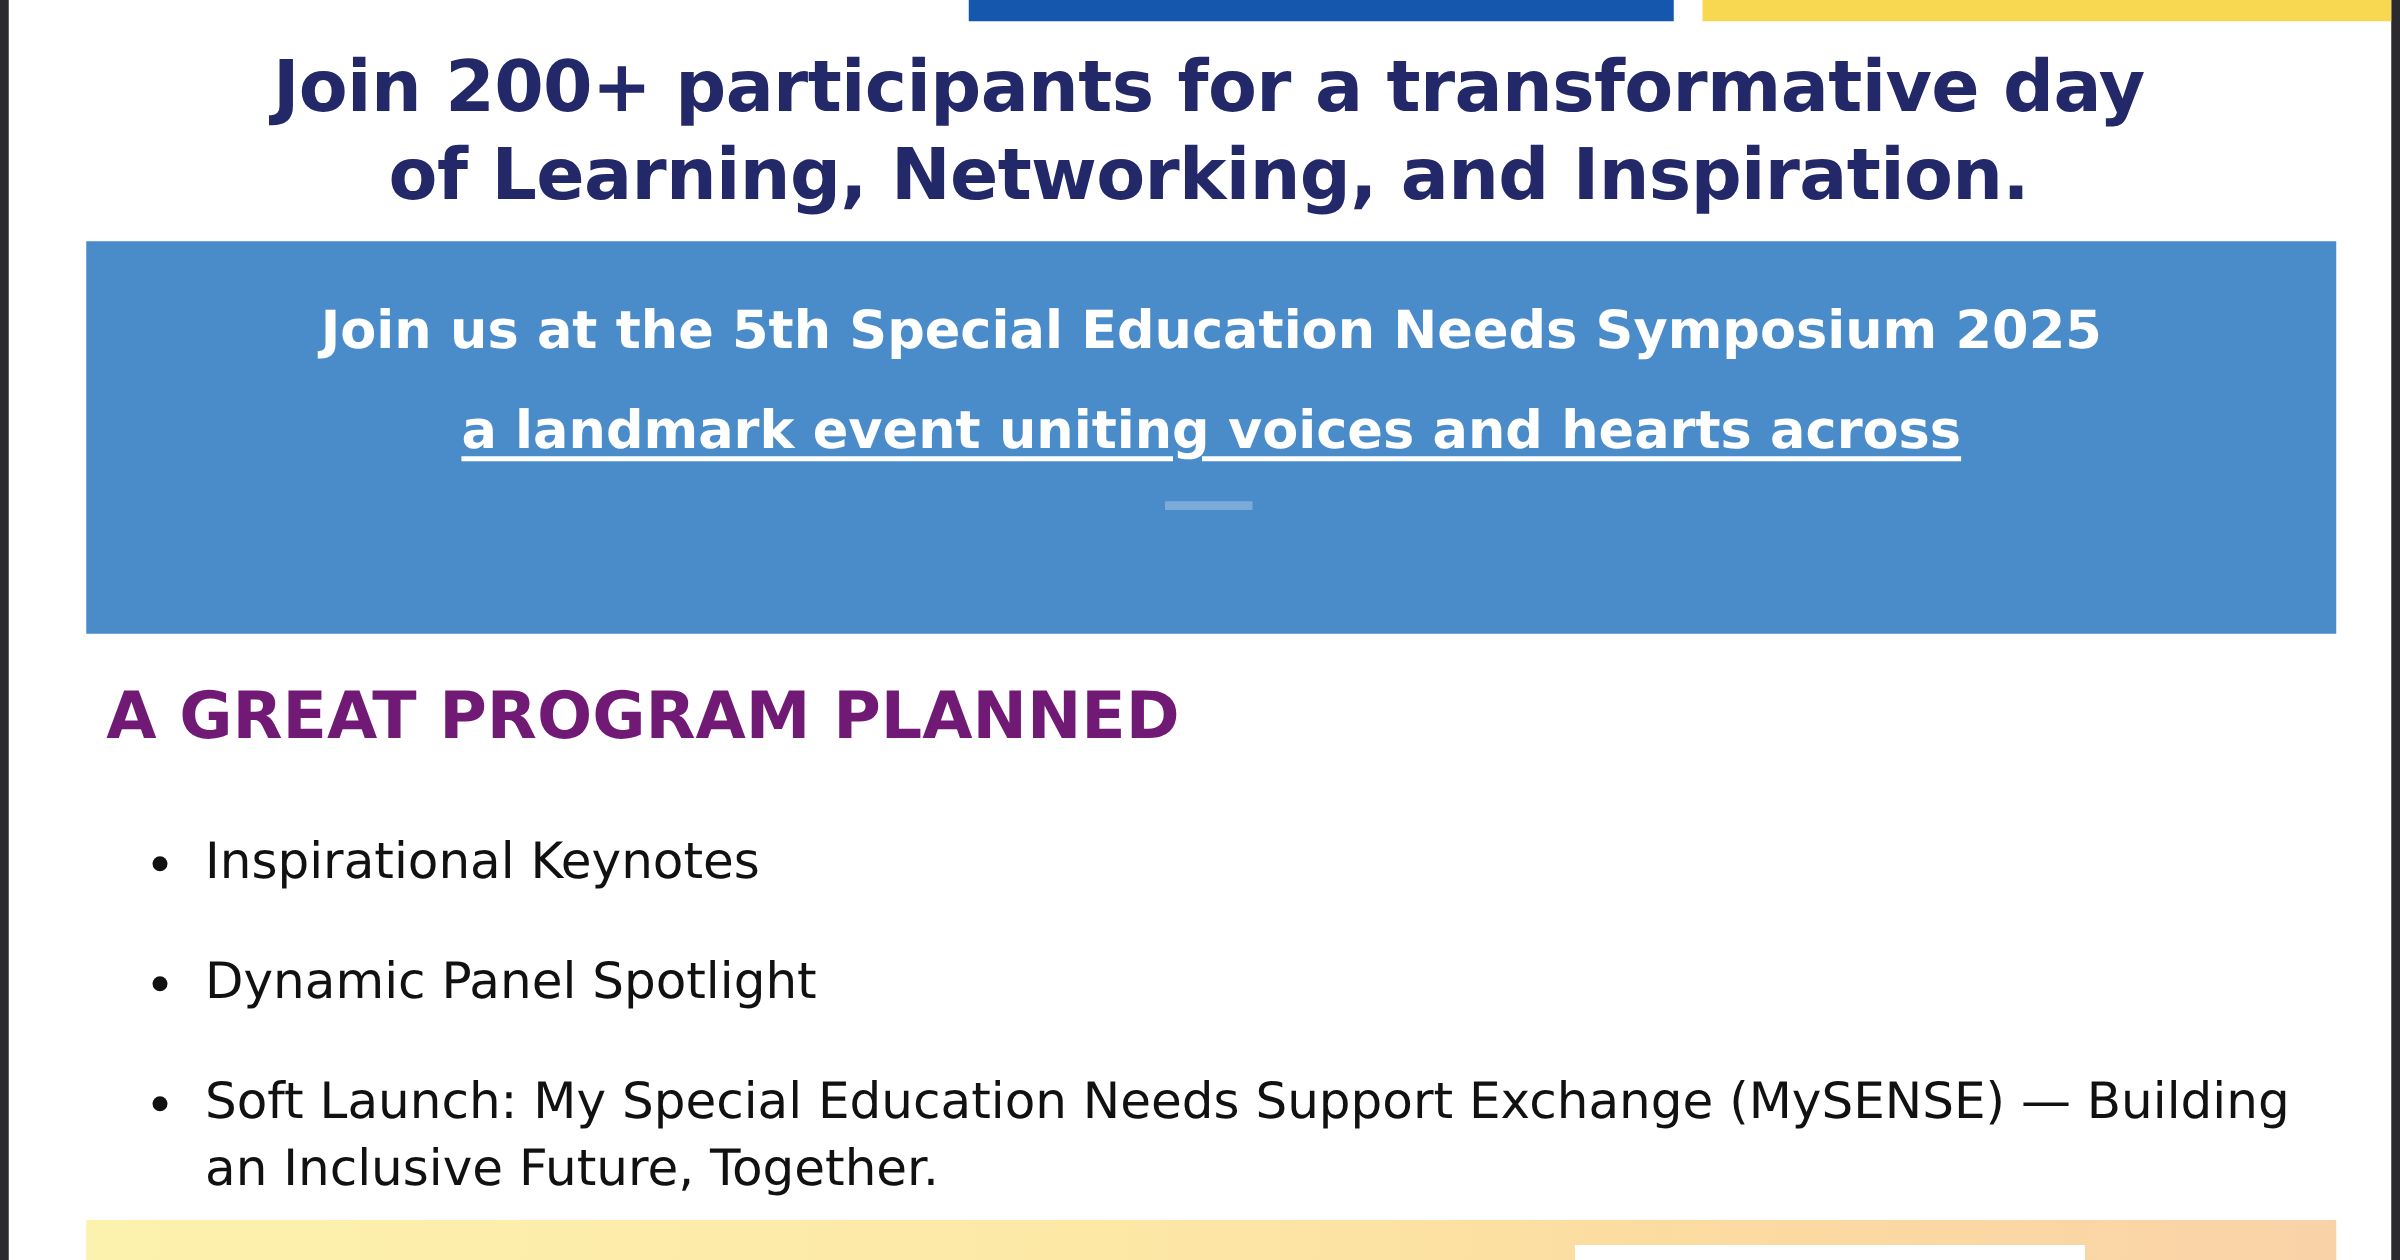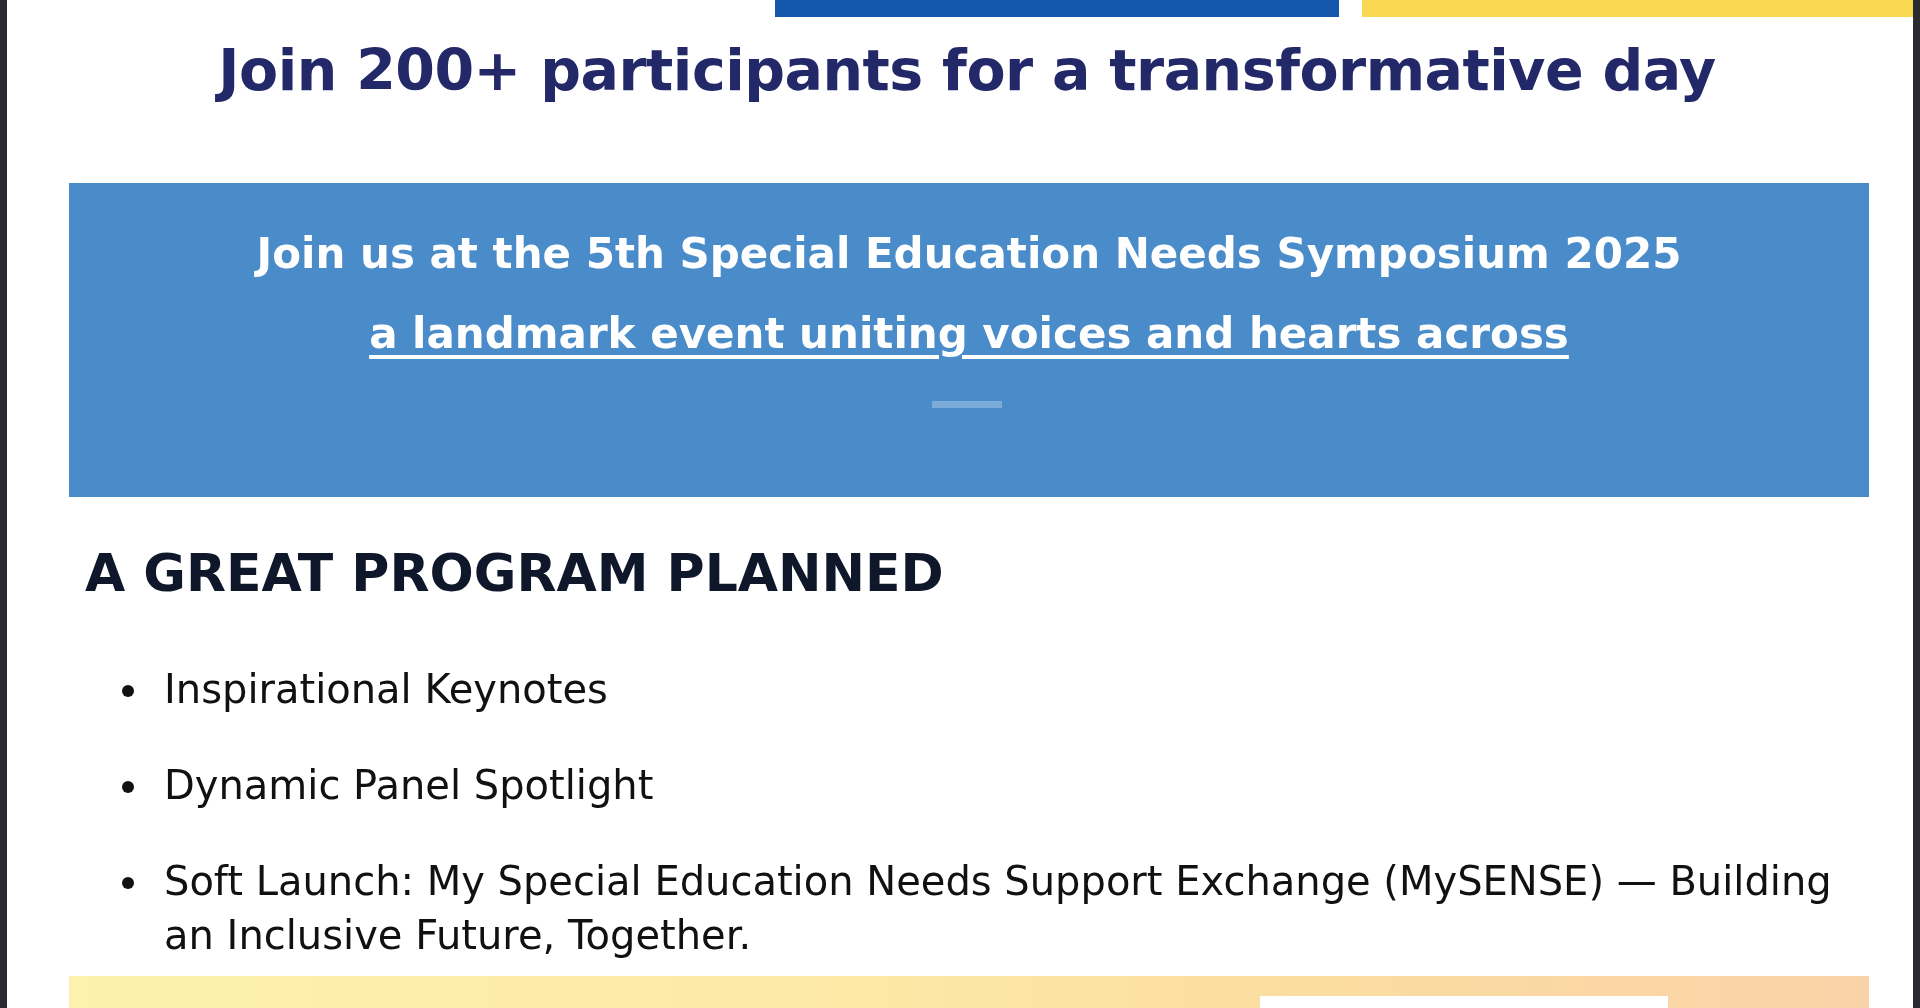--- a/index.html
+++ b/index.html
@@ -56,21 +56,21 @@
   }
   .headline .hl-line {
     display: block;
     white-space: nowrap;
   }
 
   
   .blue-panel {
     position: absolute;
     left: 62px;
-    top: 183px;
+    top: 193px;
     width: 1800px;
     height: 314px;
     background: #4a8cc9;
     box-sizing: border-box;
     padding-top: 40px;
   }
   .blue-line {
     display: block;
     text-align: center;
     color: #ffffff;
@@ -94,21 +94,21 @@
     height: 7px;
     background: rgba(255,255,255,0.55);
     opacity: 0.5;
   }
 
   
   .section-heading {
     position: absolute;
     left: 78px;
     top: 543px;
-    color: #0f172a;
+    color: #701a75;
     font-family: "DejaVu Sans", sans-serif;
     font-weight: bold;
     font-size: 52px;
     letter-spacing: 0px;
     white-space: nowrap;
   }
 
   
   .program-list {
     position: absolute;
@@ -164,20 +164,21 @@
 </head>
 <body>
 
 <div id="poster">
 
   <div class="topbar topbar-blue"></div>
   <div class="topbar topbar-yellow"></div>
 
   <div class="headline">
     <span class="hl-line">Join 200+ participants for a transformative day</span>
+    <span class="hl-line">of Learning, Networking, and Inspiration.</span>
   </div>
 
   <div class="blue-panel">
     <span class="blue-line">Join us at the 5th Special Education Needs Symposium 2025</span>
     <span class="blue-line underlined">a landmark event uniting voices and hearts across</span>
   </div>
   <div class="watermark-artifact"></div>
 
   <div class="section-heading">A GREAT PROGRAM PLANNED</div>
 

